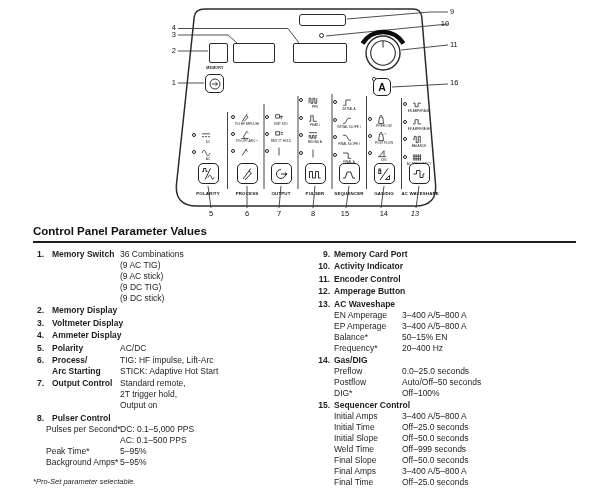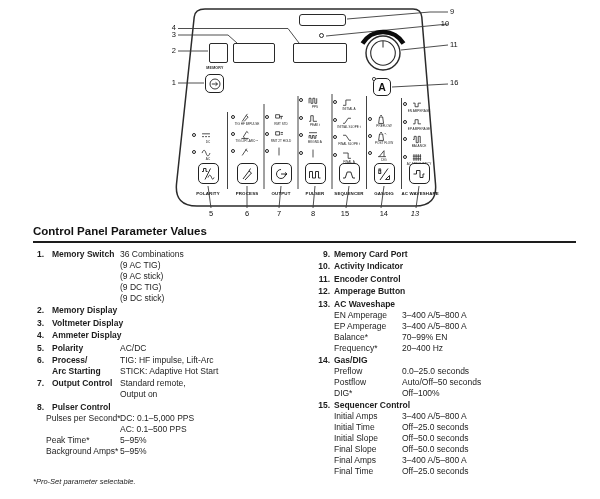--- a/index.html
+++ b/index.html
@@ -376,20 +376,23 @@
       <div class="prow">
         <span class="lab">Arc Starting</span>
         <span class="val">STICK: Adaptive Hot Start</span>
       </div>
       <div class="prow n">
         <span class="num">7.</span>
         <span class="lab">Output Control</span>
         <span class="val">Standard remote,</span>
       </div>
       <div class="prow">
+        <span class="val">2T trigger hold,</span>
+      </div>
+      <div class="prow">
         <span class="val">Output on</span>
       </div>
       <div class="prow n">
         <span class="num">8.</span>
         <span class="lab">Pulser Control</span>
       </div>
       <div class="prow">
         <span class="sub">Pulses per Second*</span>
         <span class="val">DC: 0.1–5,000 PPS</span>
       </div>
@@ -429,21 +432,21 @@
       <div class="prow">
         <span class="sub">EN Amperage</span>
         <span class="val">3–400 A/5–800 A</span>
       </div>
       <div class="prow">
         <span class="sub">EP Amperage</span>
         <span class="val">3–400 A/5–800 A</span>
       </div>
       <div class="prow">
         <span class="sub">Balance*</span>
-        <span class="val">70–99% EN</span>
+        <span class="val">50–15% EN</span>
       </div>
       <div class="prow">
         <span class="sub">Frequency*</span>
         <span class="val">20–400 Hz</span>
       </div>
       <div class="prow n">
         <span class="num">14.</span>
         <span class="lab">Gas/DIG</span>
       </div>
       <div class="prow">
@@ -466,20 +469,24 @@
         <span class="sub">Initial Amps</span>
         <span class="val">3–400 A/5–800 A</span>
       </div>
       <div class="prow">
         <span class="sub">Initial Time</span>
         <span class="val">Off–25.0 seconds</span>
       </div>
       <div class="prow">
         <span class="sub">Initial Slope</span>
         <span class="val">Off–50.0 seconds</span>
+      </div>
+      <div class="prow">
+        <span class="sub">Weld Time</span>
+        <span class="val">Off–999 seconds</span>
       </div>
       <div class="prow">
         <span class="sub">Final Slope</span>
         <span class="val">Off–50.0 seconds</span>
       </div>
       <div class="prow">
         <span class="sub">Final Amps</span>
         <span class="val">3–400 A/5–800 A</span>
       </div>
       <div class="prow">

